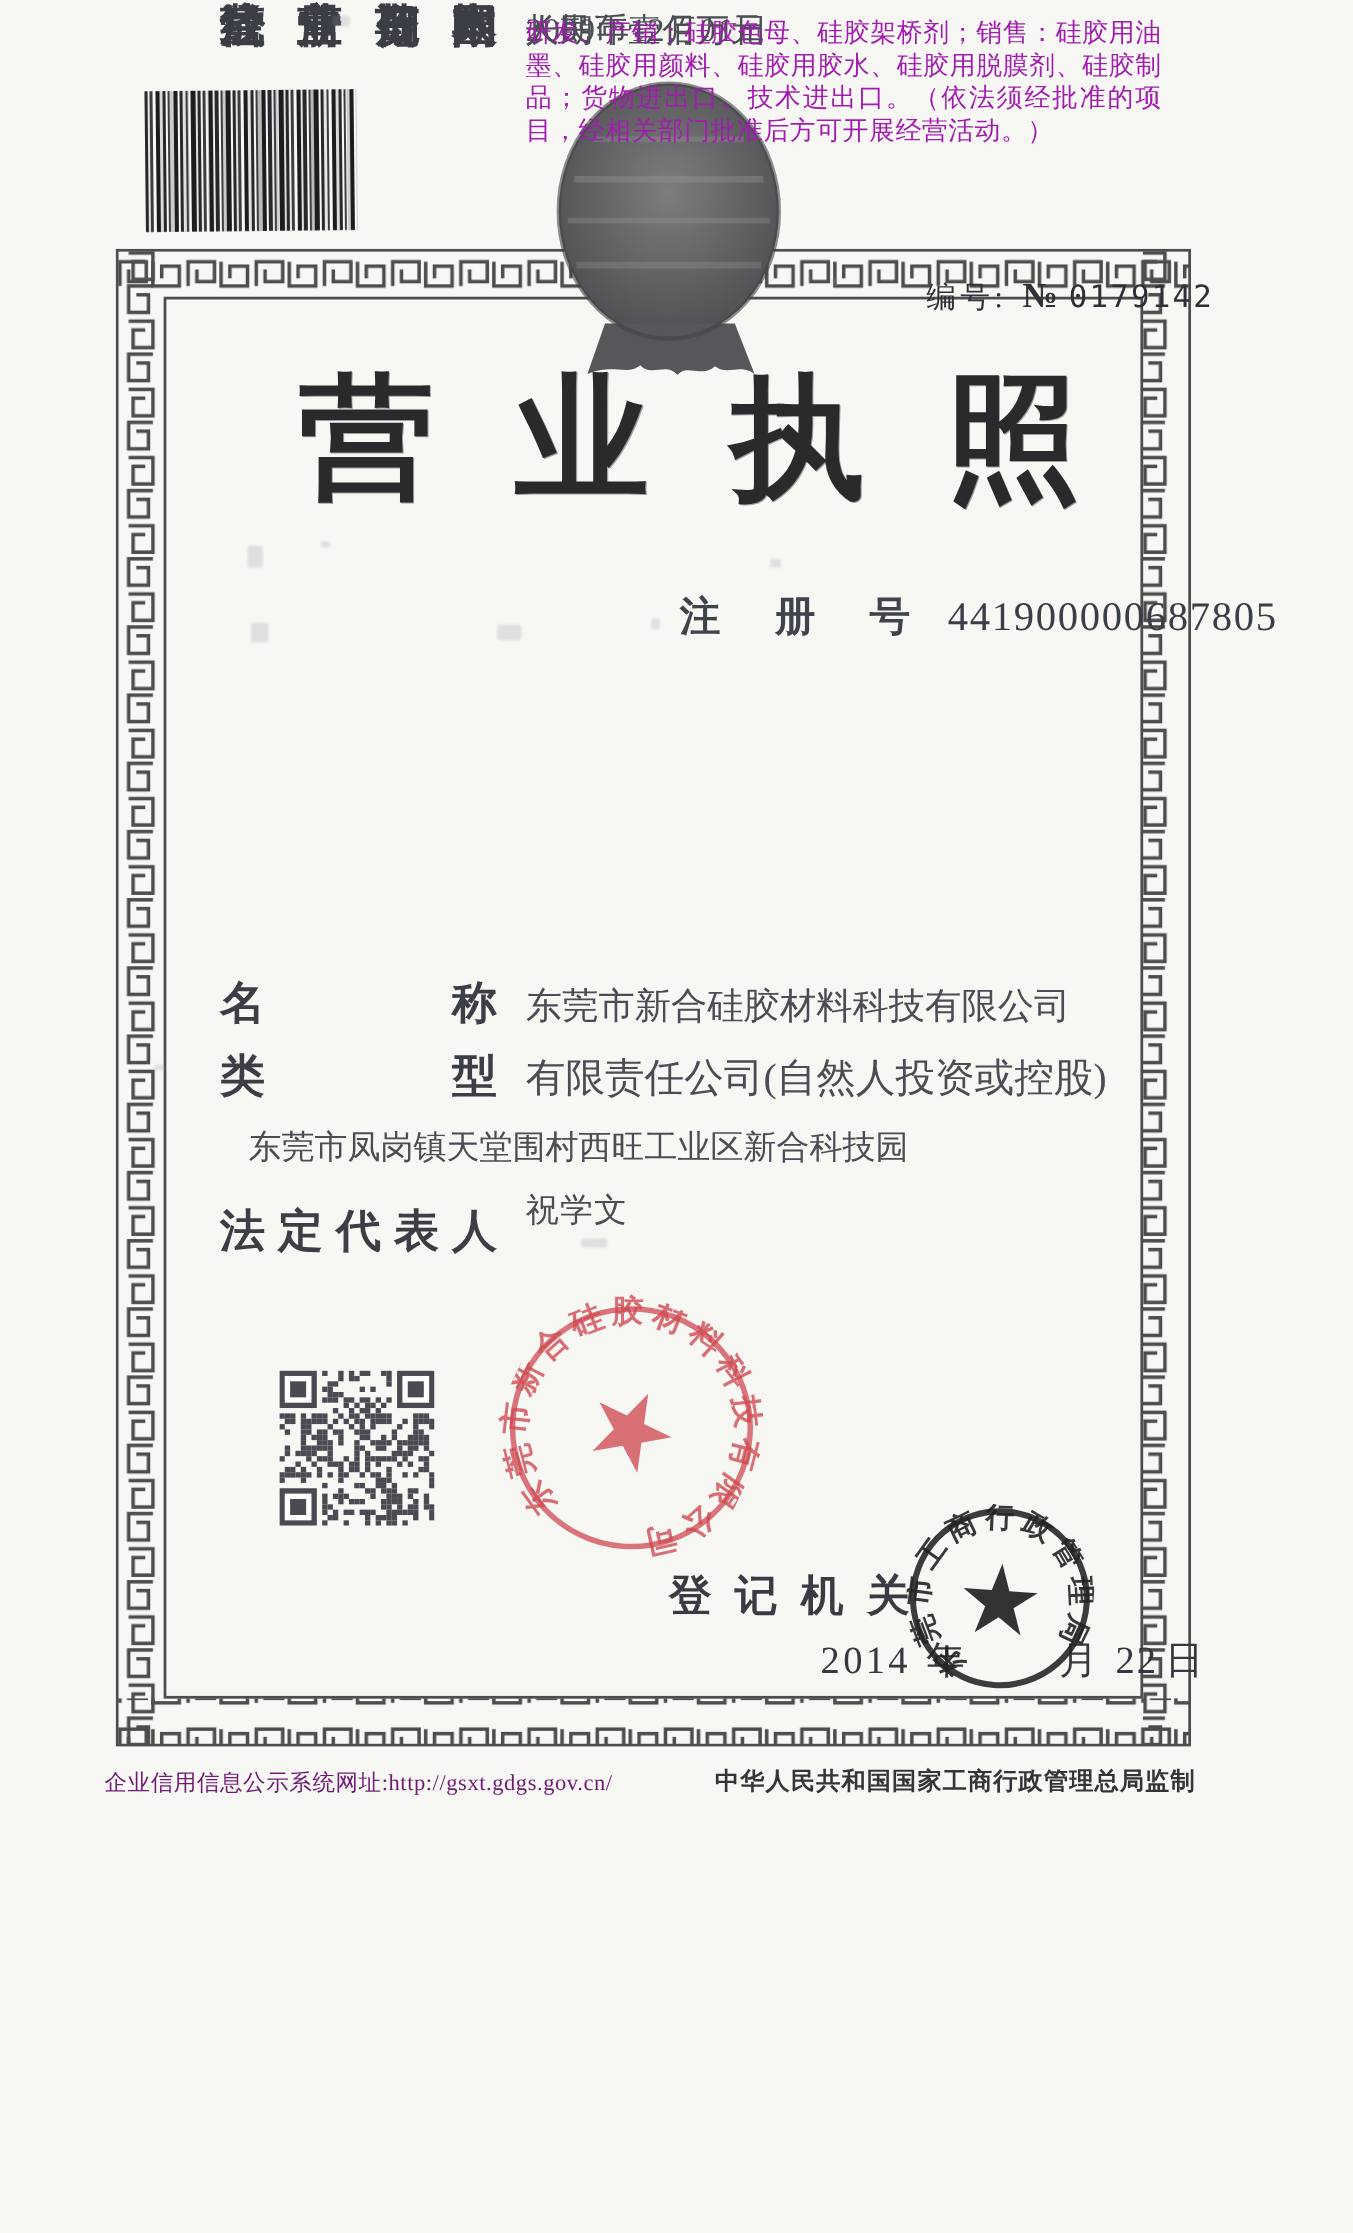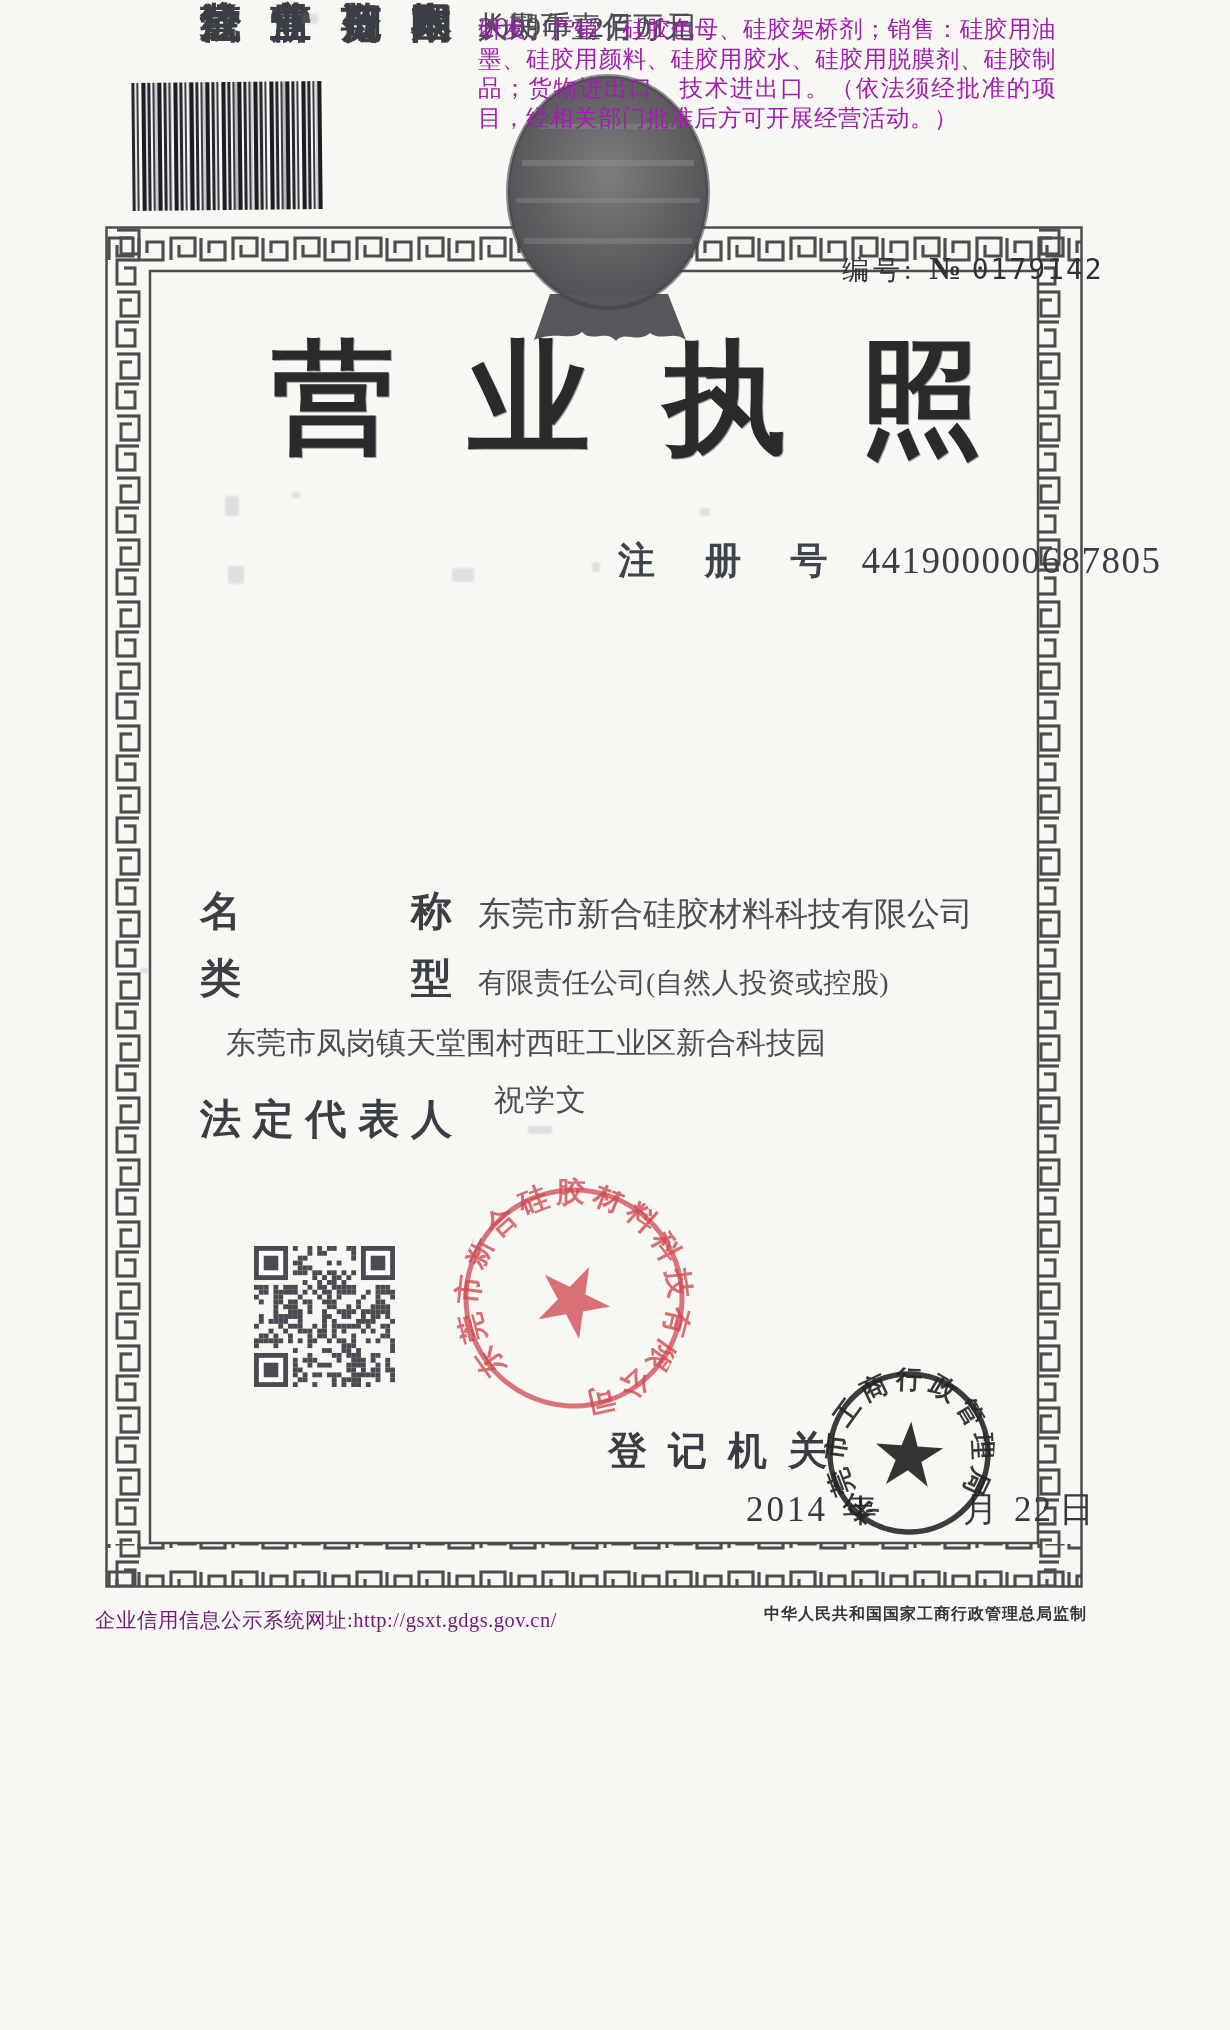--- a/index.html
+++ b/index.html
@@ -48,29 +48,29 @@
 
   
   .row{position:absolute;left:200px;width:880px;display:flex;align-items:baseline;}
   .row:nth-of-type(1){top:616px;}
   .row:nth-of-type(2){top:684px;}
   .row:nth-of-type(3){top:752px;}
   .row:nth-of-type(4){top:822px;}
   .row:nth-of-type(5){top:888px;}
   .row:nth-of-type(6){top:955px;}
   .row:nth-of-type(7){top:1023px;}
-  .row:nth-of-type(8){top:1080px;align-items:flex-start;gap:16px;}
+  .row:nth-of-type(8){top:1080px;align-items:flex-start;}
   .flabel{
     flex:0 0 252px;width:252px;font-size:41px;font-weight:700;color:#3b3e44;
     text-align:justify;text-align-last:justify;letter-spacing:0;line-height:1.15;
   }
   .row:nth-of-type(8) .flabel{margin-top:16px;}
   .fvalue{margin-left:26px;color:#4a4d54;white-space:nowrap;}
   .v1{font-size:33px;}
-  .v2{font-size:28px;}
+  .v2{font-size:36px;}
   .v3{font-size:30px;}
   .v4,.v5,.v6,.v7{font-size:30px;letter-spacing:1px;}
   .v8{
     font-size:23.5px;line-height:29.5px;white-space:normal;width:578px;
     color:#a21caf;letter-spacing:.5px;text-align:justify;
   }
 
   
   .qr{left:254px;top:1246px;}
 
@@ -83,21 +83,21 @@
   .dateline{top:1486px;left:746px;font-size:35px;color:#35383e;white-space:nowrap;}
   .dateline span{display:inline-block;}
   .d-y{letter-spacing:3px;}
   .d-yu{margin-left:14px;}
   .d-mu{margin-left:86px;}
   .d-d{margin-left:16px;letter-spacing:2px;}
   .d-du{margin-left:6px;}
 
   
   .footer-l{top:1606px;left:95px;font-size:20.5px;color:#701a75;letter-spacing:.5px;}
-  .footer-r{top:1604px;left:0;width:1087px;text-align:right;font-size:16px;font-weight:600;color:#333538;letter-spacing:1px;}
+  .footer-r{top:1604px;left:0;width:1087px;text-align:right;font-size:22px;font-weight:600;color:#333538;letter-spacing:1px;}
 
   
   .art{position:absolute;background:#8e8e9a;opacity:.22;filter:blur(1.2px);border-radius:2px;}
 </style>
 </head>
 <body>
 
 <div class="abs barcode"></div>
 
 <svg class="abs frame" width="978" height="1362">

